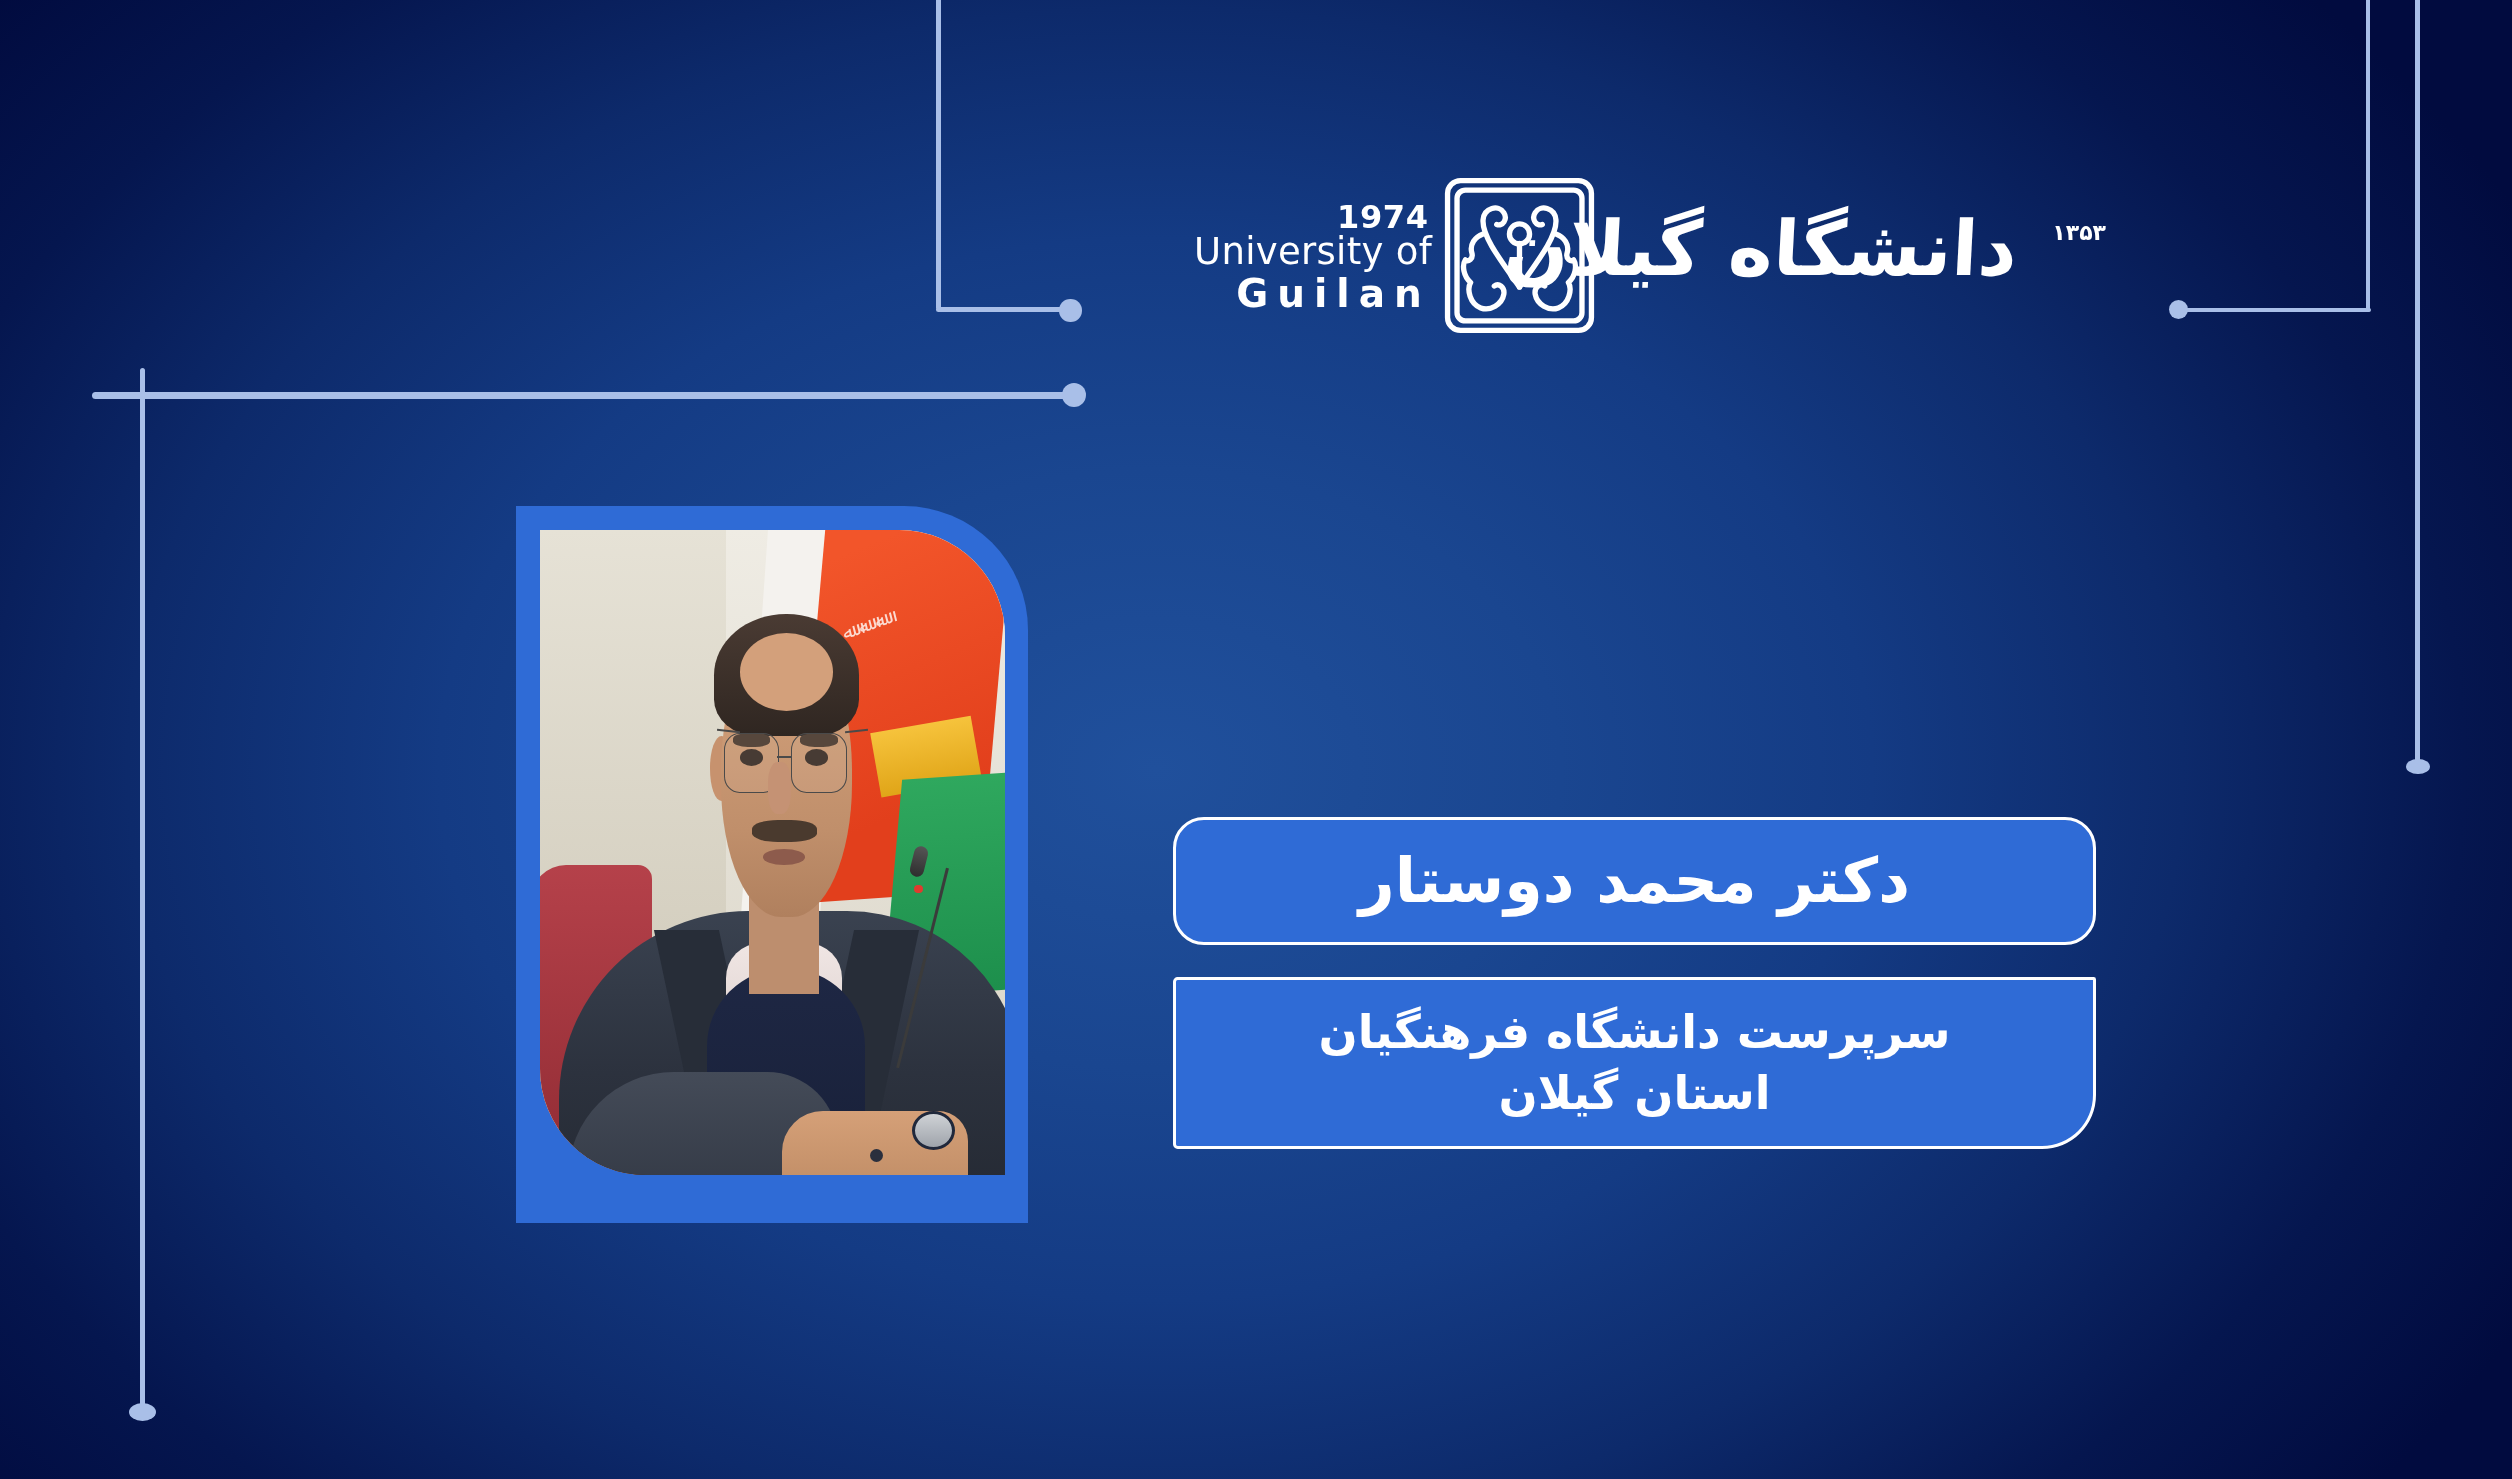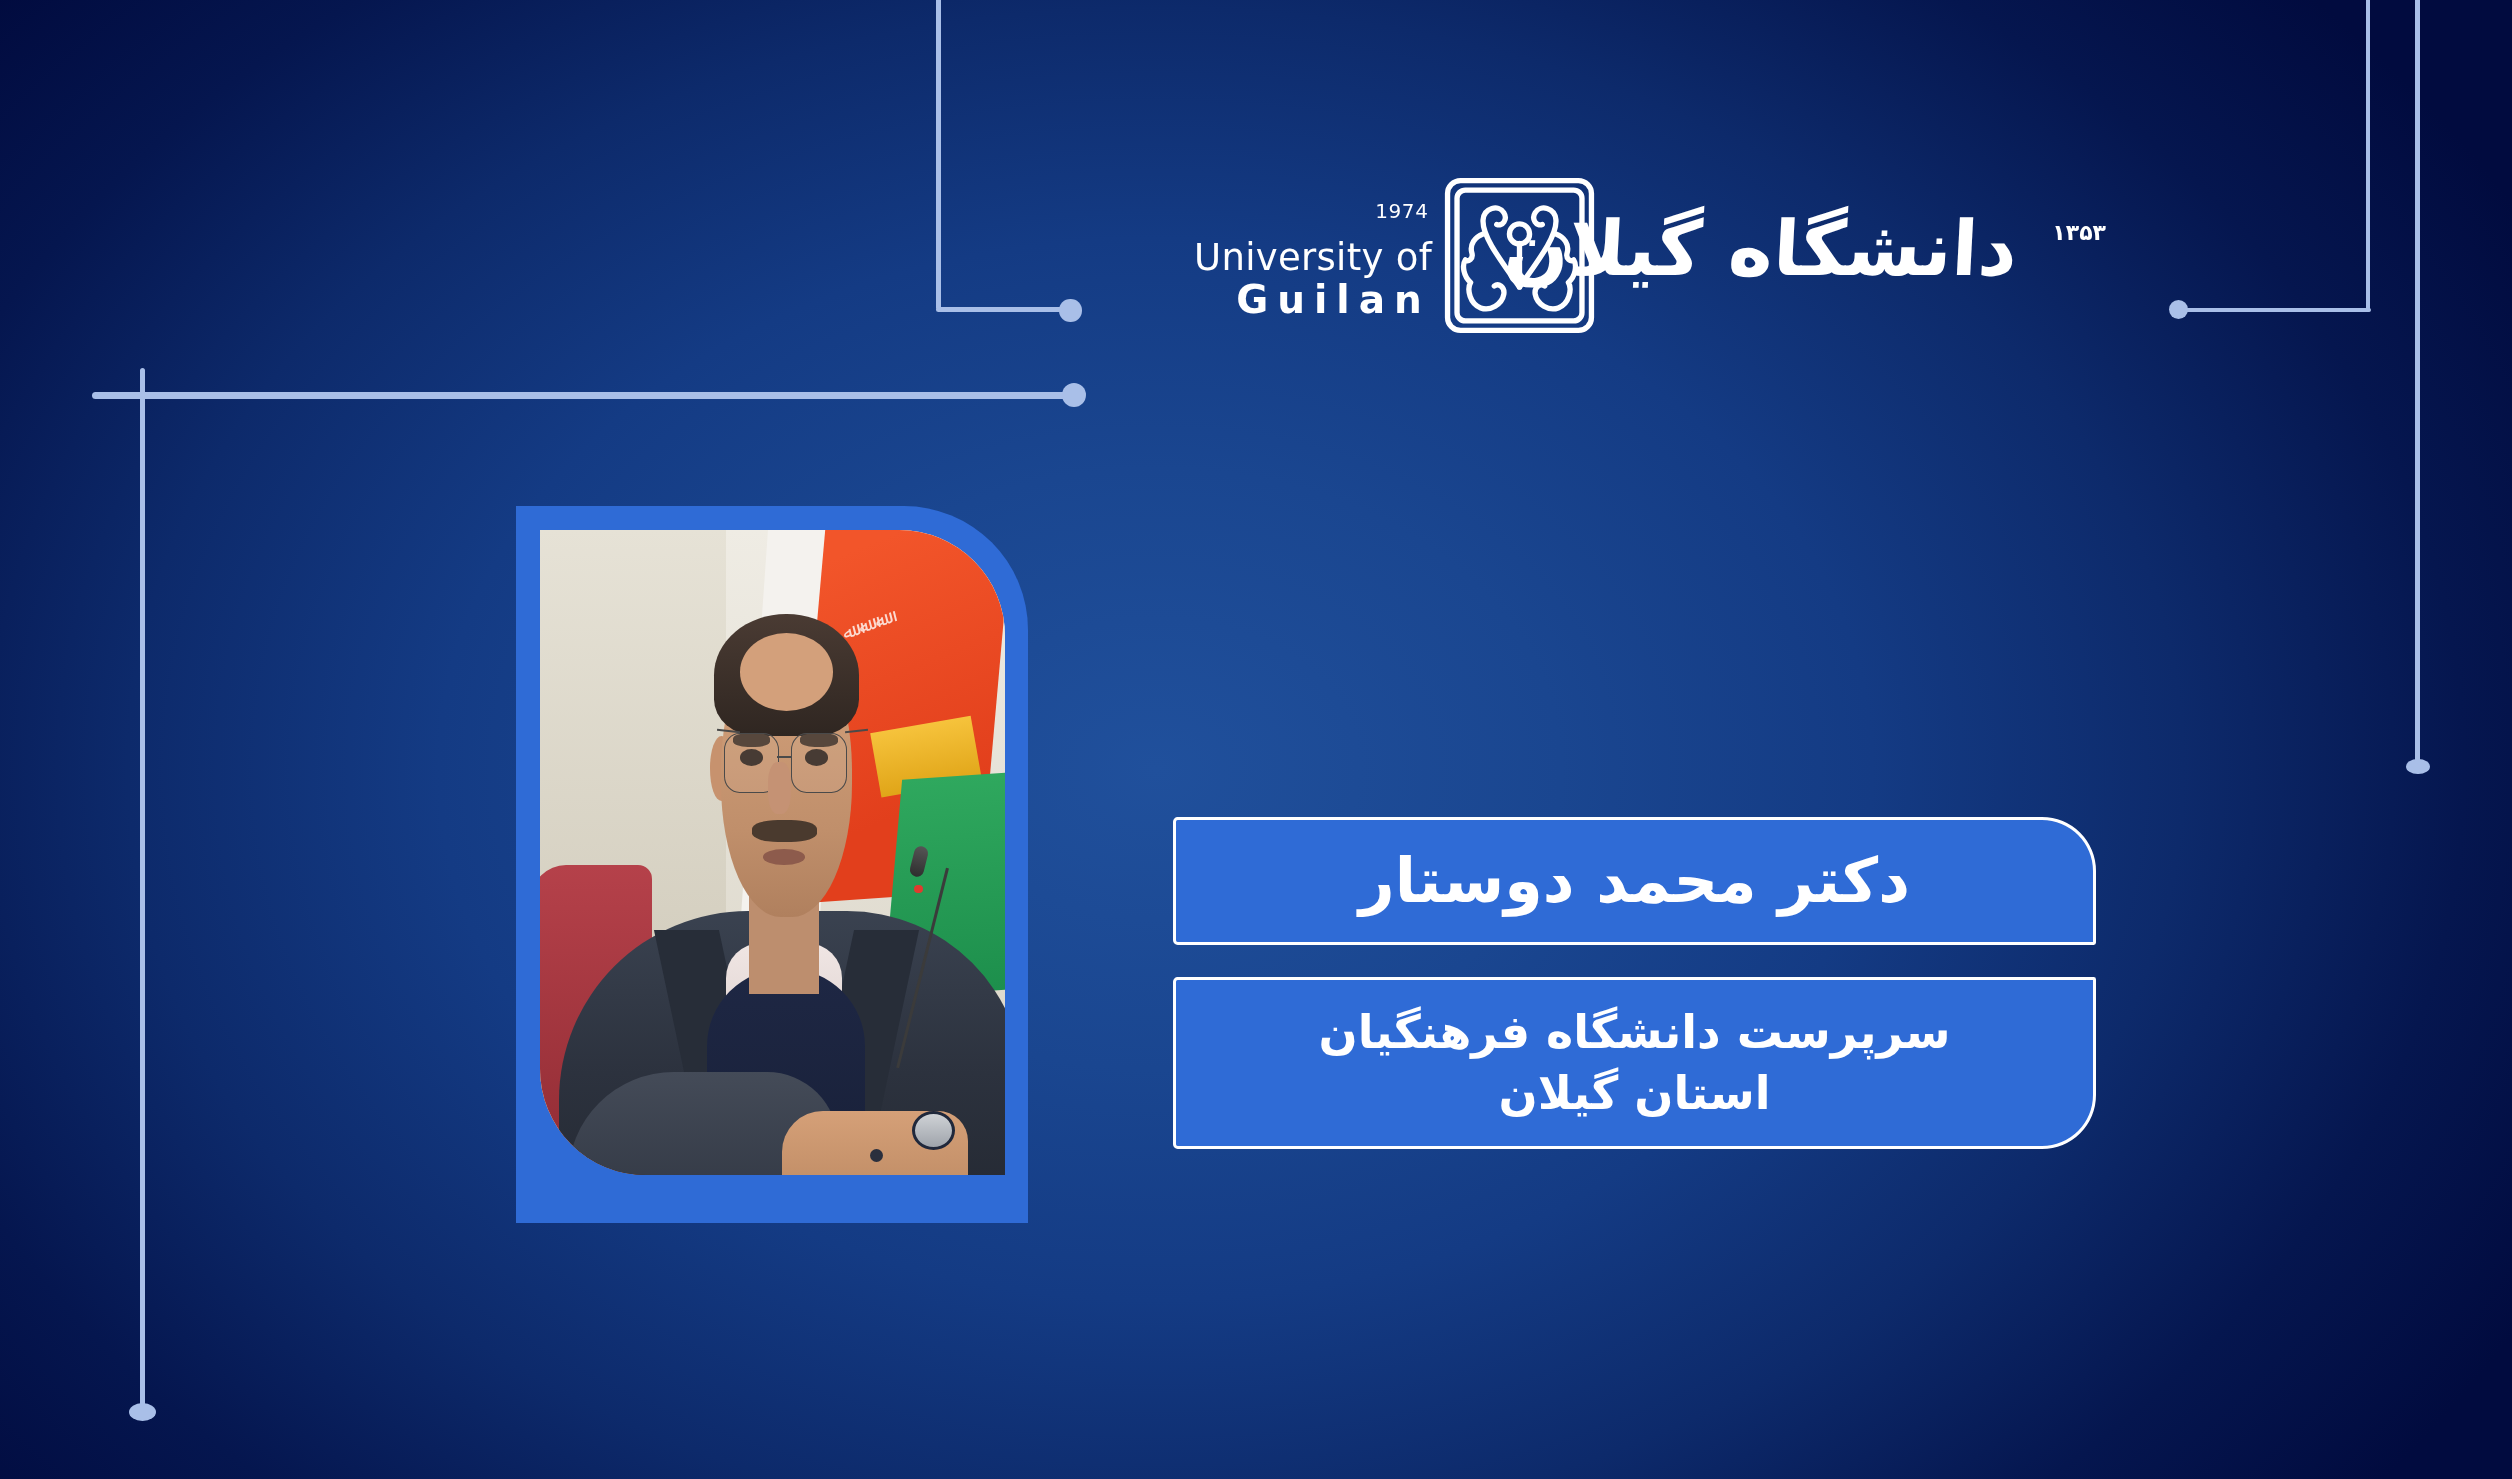--- a/index.html
+++ b/index.html
@@ -60,25 +60,25 @@
   }
   #logo-en {
     position: absolute;
     left: 0px;
     top: 24px;
     width: 290px;
     text-align: right;
     color: #ffffff;
   }
   #logo-year-en {
-    font-size: 20px;
-    font-weight: 400;
+    font-size: 32px;
+    font-weight: 700;
     letter-spacing: 0.6px;
     line-height: 1;
-    margin-bottom: 18px;
+    margin-bottom: 0;
     padding-right: 3.5px;
   }
   #logo-uni {
     font-size: 37px;
     font-weight: 400;
     line-height: 1.05;
     letter-spacing: 0.3px;
   }
   #logo-guilan {
     font-size: 39px;
@@ -283,20 +283,21 @@
   }
   #name-badge {
     left: 1173px;
     top: 817px;
     width: 923px;
     height: 128px;
     border-top-right-radius: 54px;
     border-top-left-radius: 4.7px;
     border-bottom-left-radius: 4.7px;
     border-bottom-right-radius: 2.4px;
+    border-radius: 31px;
   }
   #name-text {
     color: #ffffff;
     font-size: 62px;
     font-weight: 700;
     line-height: 1.1;
     letter-spacing: 0.6px;
     white-space: nowrap;
   }
   #title-badge {

